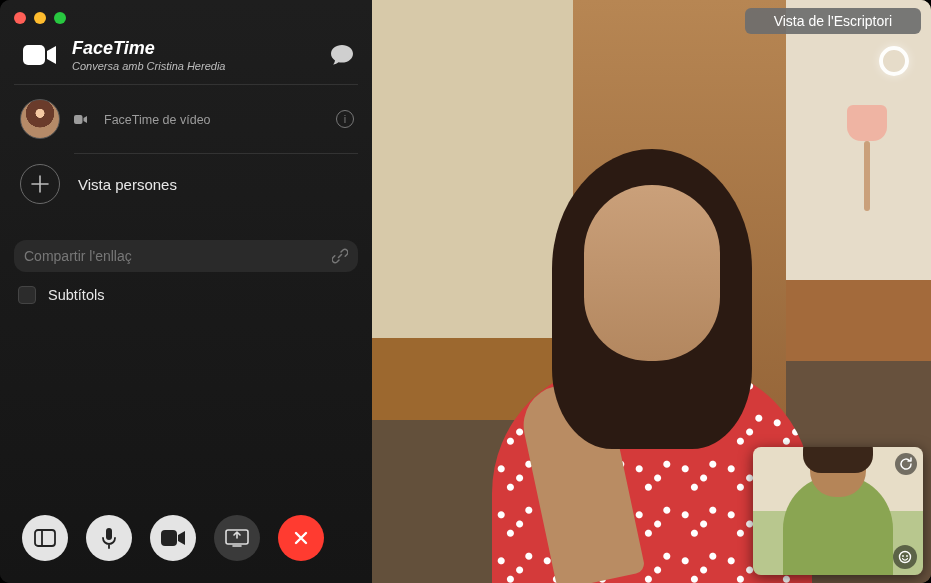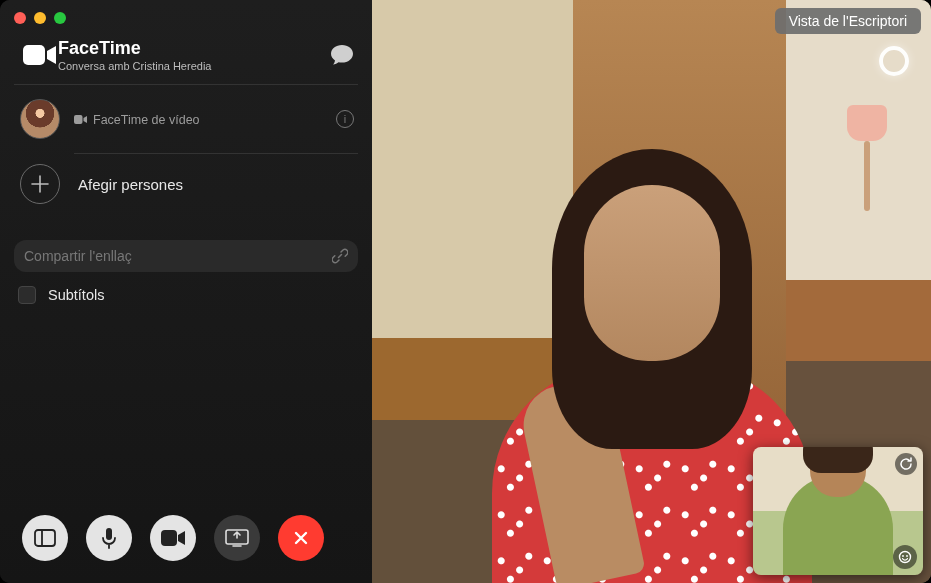--- a/index.html
+++ b/index.html
@@ -35,20 +35,22 @@
   }
   .tl { width: 12px; height: 12px; border-radius: 50%; }
   .tl.red { background: #ff5f57; }
   .tl.yellow { background: #febc2e; }
   .tl.green { background: #28c840; }
 
   .header-row {
     display: flex;
     align-items: center;
     padding: 8px 18px 12px 22px;
+    gap: 14px;
+    font-style: italic;
   }
   .app-icon {
     width: 36px; height: 26px;
     display:flex; align-items:center; justify-content:center;
   }
   .head-text { flex:1; }
   .app-title { font-size: 18px; font-weight: 700; color:#fff; }
   .app-sub { font-size: 11px; color: #bdbdbd; margin-top:1px;}
   .chat-icon { color:#ccc; }
 
@@ -58,21 +60,21 @@
     display:flex; align-items:center; gap:14px;
     padding: 14px 18px 14px 20px;
   }
   .avatar {
     width: 40px; height:40px; border-radius:50%;
     background: radial-gradient(circle at 50% 35%, #f5c9a3 0 14%, #6a3b2b 15% 45%, #b58a68 46% 100%);
     border:1px solid #555;
     flex-shrink:0;
   }
   .p-name { font-size: 15.5px; font-weight:600; color:#fff;}
-  .p-sub { font-size:12.5px; color:#9c9c9c; display:flex; align-items:center; gap:6px; margin-top:1px;}
+  .p-sub { font-size:12.5px; color:#9c9c9c; display:flex; align-items:center; gap:17px; margin-top:1px;}
   .info-icon {
     width:18px;height:18px;border:1.4px solid #777;border-radius:50%;
     display:flex;align-items:center;justify-content:center;
     font-size:11px;color:#777;
   }
 
   .add-row {
     display:flex; align-items:center; gap:18px;
     padding: 10px 18px 18px 20px;
   }
@@ -190,21 +192,21 @@
     position:absolute; bottom:0; left:18%;
     width:90px;height:200px;
     background:#b98c63;
     border-radius:40px 40px 10px 10px;
     transform: rotate(-12deg);
   }
 
   .desk-badge {
     position:absolute; top:8px; right:10px;
     background: rgba(110,110,110,0.92);
-    color:#fff; font-size:14px; padding:5px 14px;
+    color:#fff; font-size:14px; padding:5px 29px;
     border-radius:6px;
   }
   .live-dot {
     position:absolute; top:46px; right:22px;
     width:30px;height:30px;border-radius:50%;
     border:4px solid rgba(255,255,255,0.95);
     box-shadow: 0 0 10px rgba(255,255,255,0.5);
   }
 
   .pip {
@@ -292,21 +294,21 @@
     </div>
 
     <div class="divider" style="margin-left:74px"></div>
 
     <div class="add-row">
       <div class="add-circle">
         <svg width="18" height="18" viewBox="0 0 18 18">
             <path d="M9 1v16M1 9h16" stroke="#bdbdbd" stroke-width="1.6" stroke-linecap="round"></path>
           </svg>
       </div>
-      <div class="add-label">Afegir persones</div>
+      <div class="add-label">Vista persones</div>
     </div>
 
     <div class="share-link">
       <span>Compartir l'enllaç</span>
       <span>
         <svg width="16" height="16" viewBox="0 0 16 16">
             <path d="M6.5 9.5l3-3M7 12l-2 2a3 3 0 01-4.2-4.2l2-2M9 4l2-2a3 3 0 014.2 4.2l-2 2" stroke="#777" stroke-width="1.5" fill="none" stroke-linecap="round"></path>
           </svg>
       </span>
     </div>

